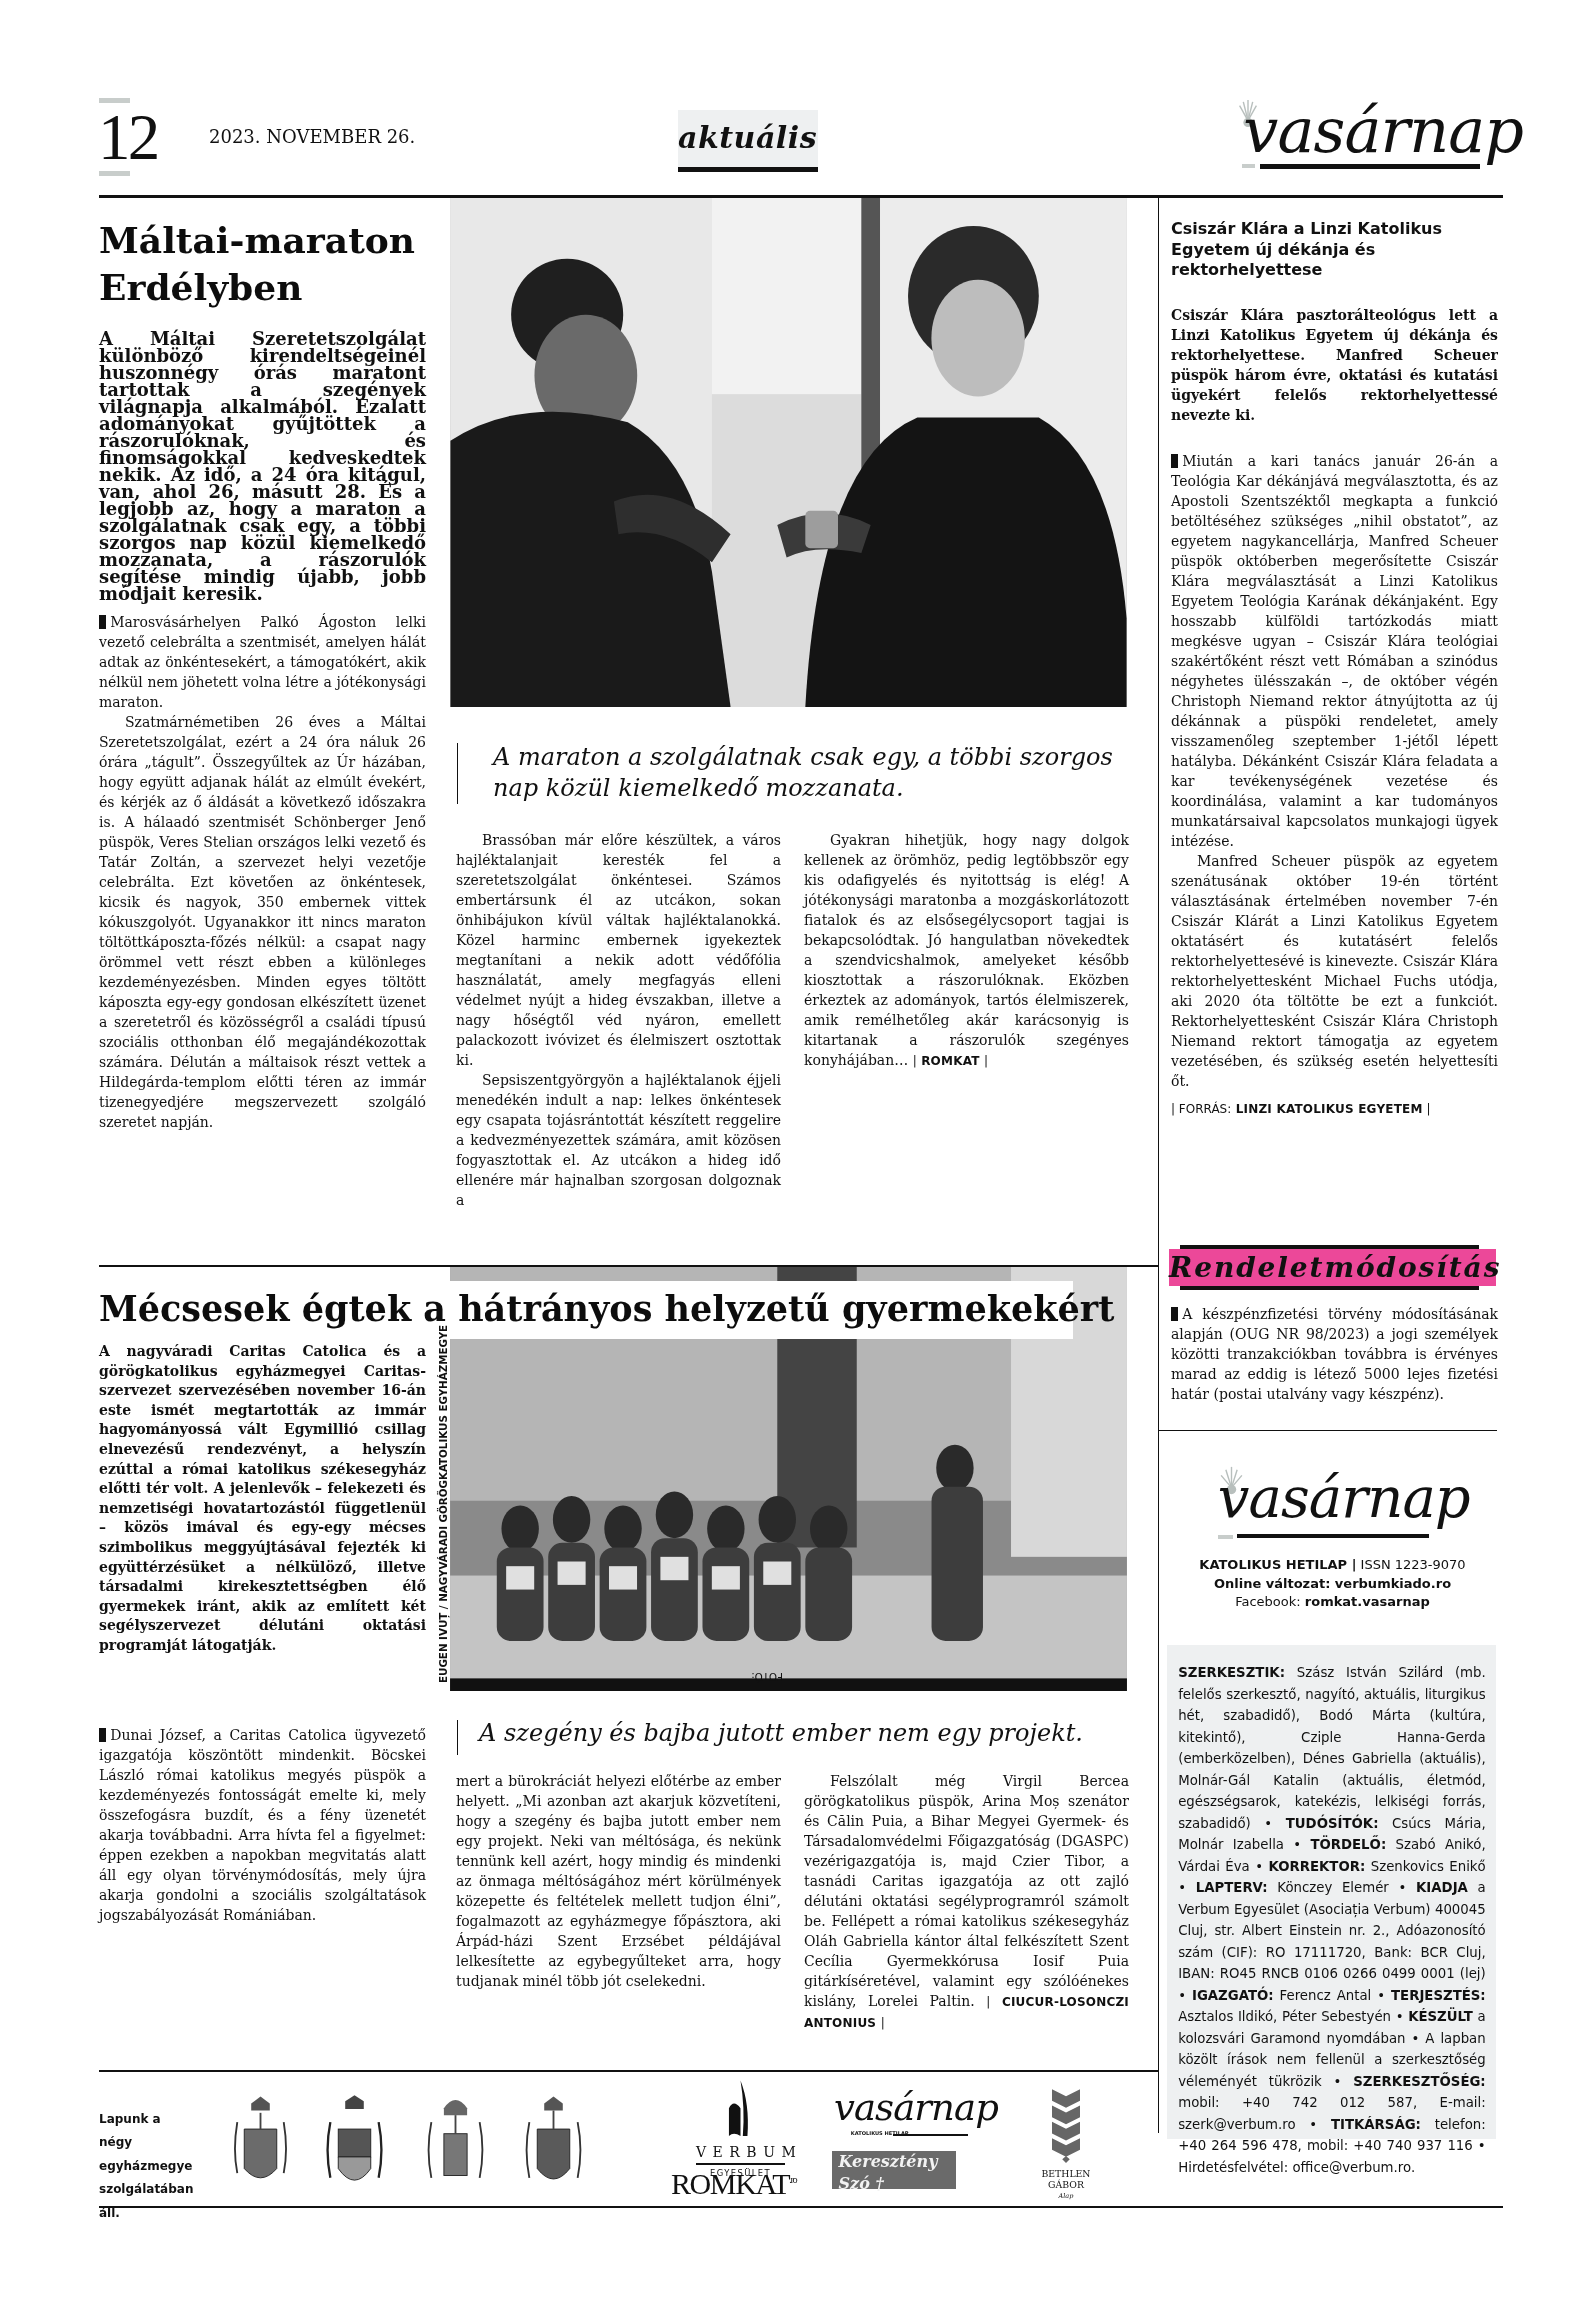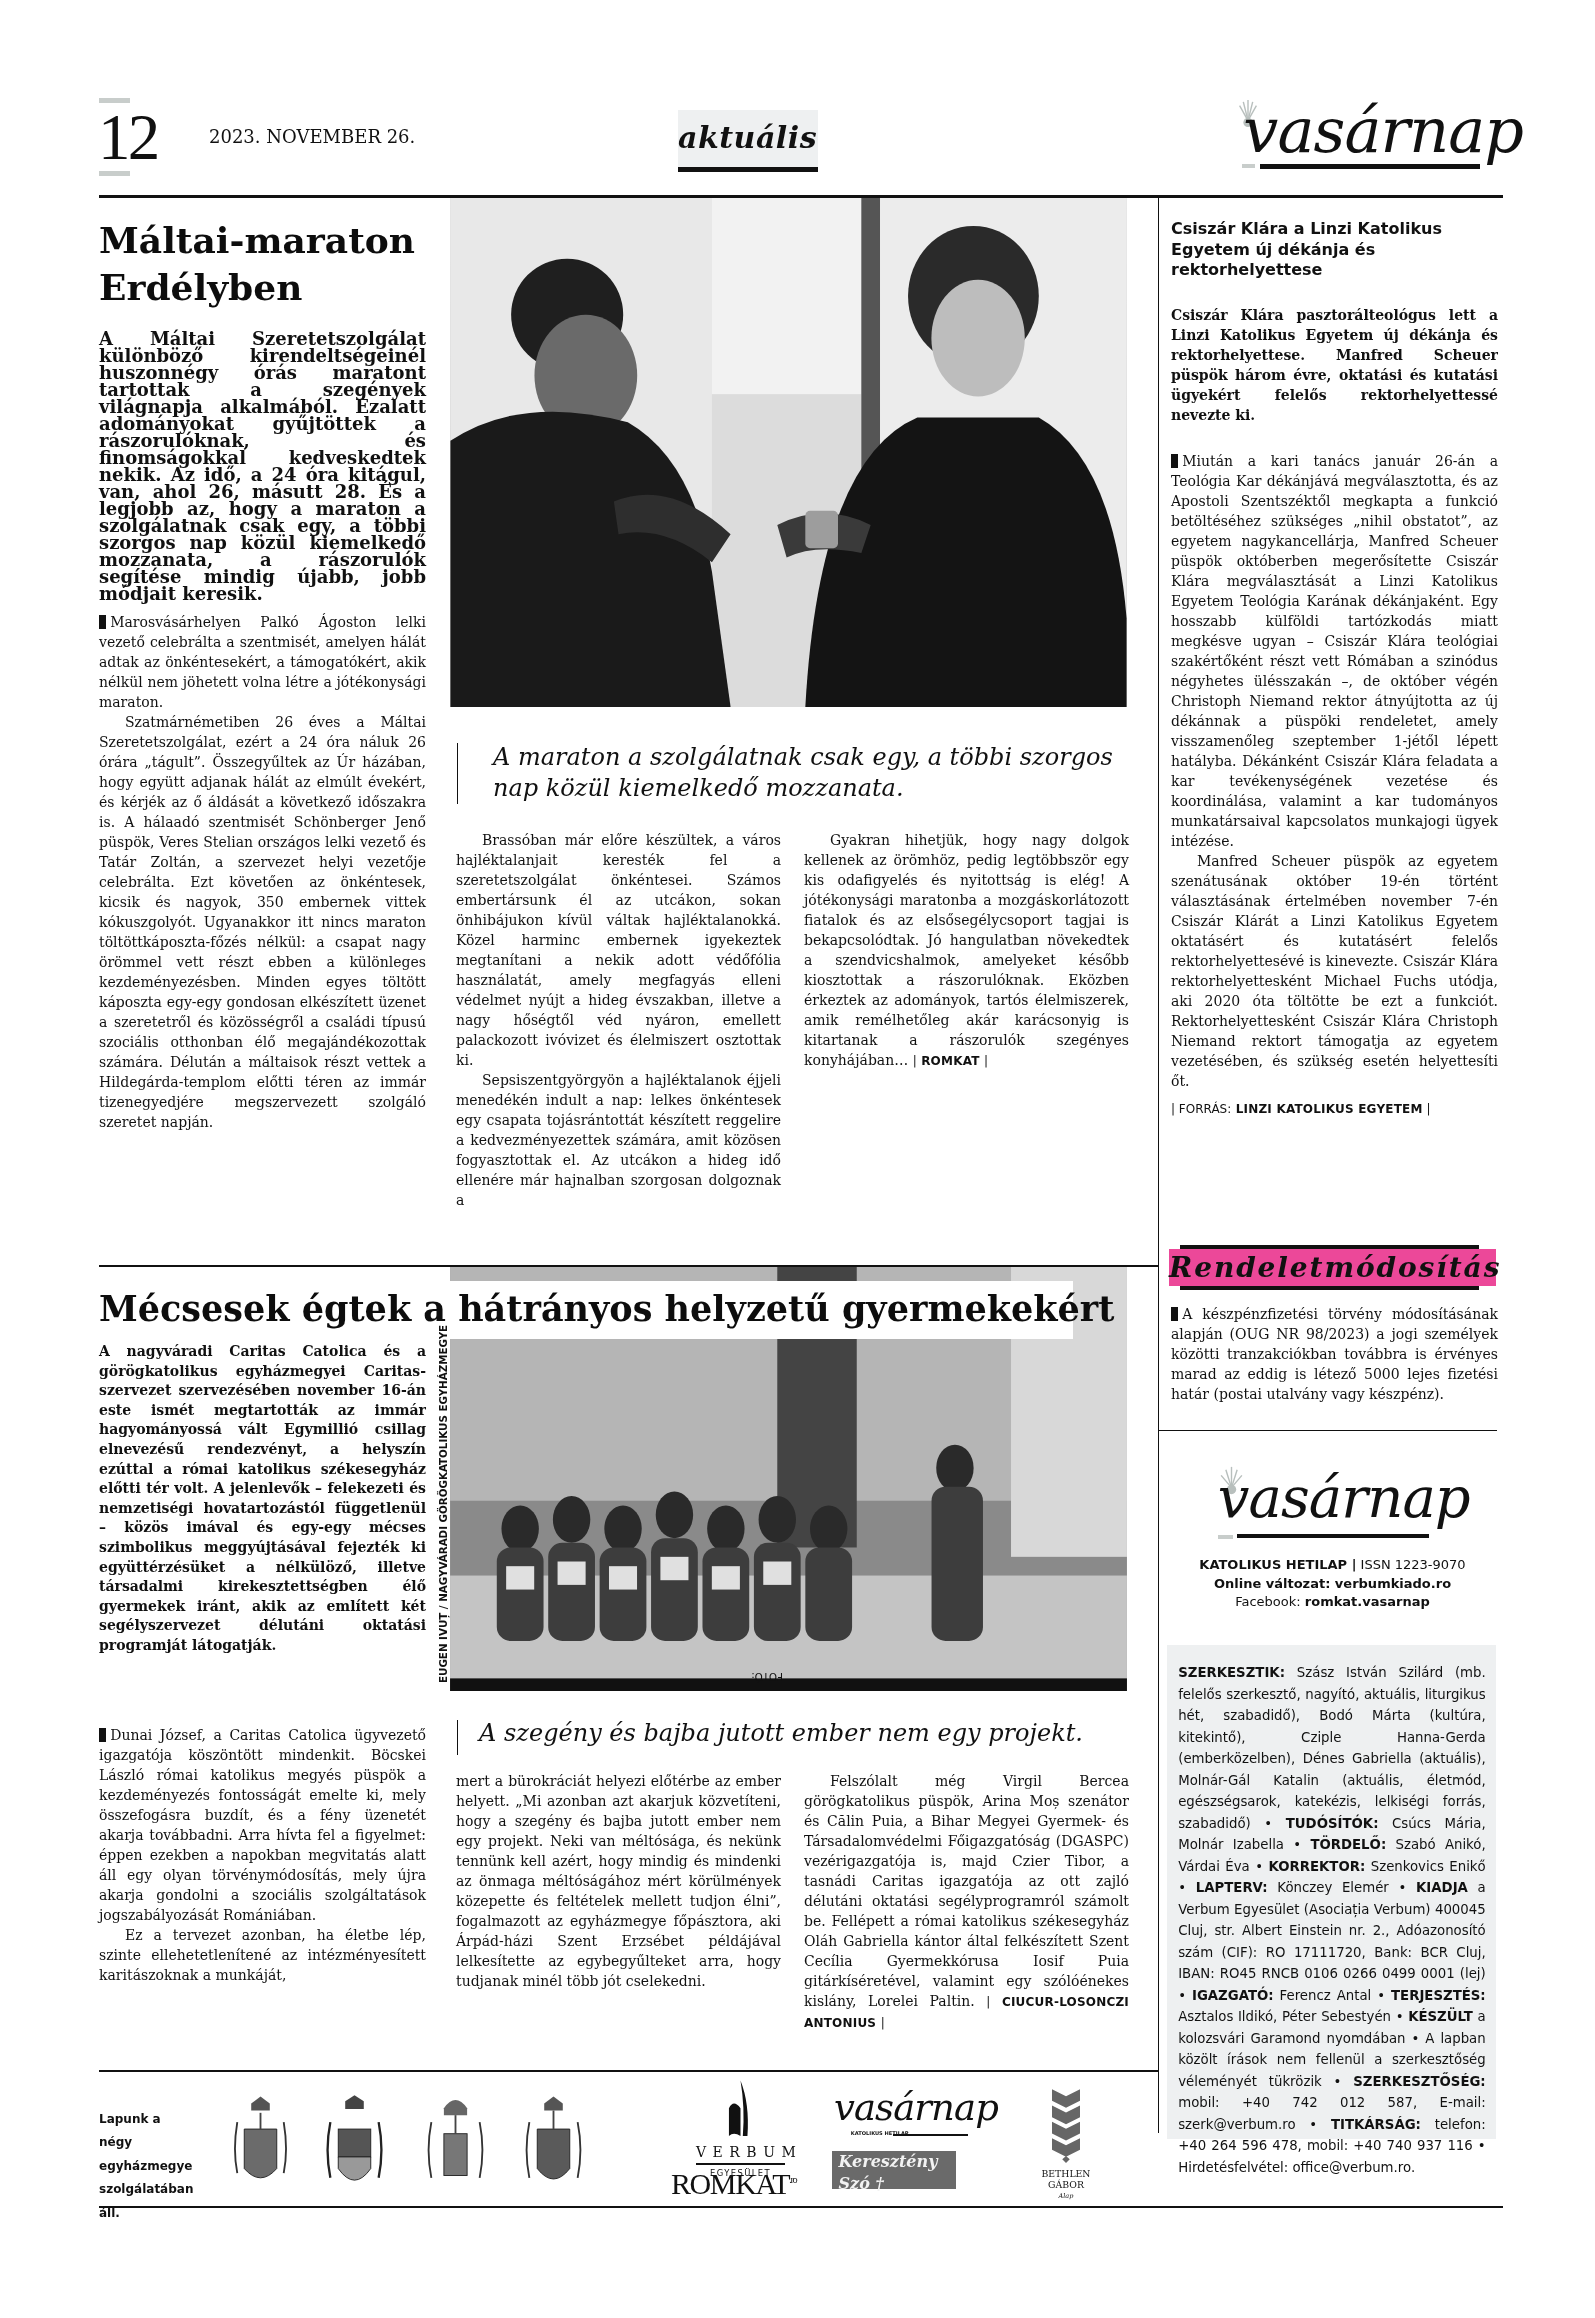--- a/index.html
+++ b/index.html
@@ -240,21 +240,20 @@
 
 <div class="photo-credit">
   <span><span>FOTÓ:</span> <b>EUGEN IVUȚ / NAGYVÁRADI GÖRÖGKATOLIKUS EGYHÁZMEGYE</b></span>
 </div>
 
 <div class="vline" style="left:457px; top:1720px; width:0.9px; height:35px;"></div>
 <div class="abs pullquote" style="left:479px; top:1718px; width:650px;">A szegény és bajba jutott ember nem egy projekt.</div>
 
 <div class="abs body-text" style="left:99px; top:1725px; width:327px;">
   <p class="first"><span class="marker"></span><span>Dunai József, a Caritas Catolica ügyvezető igazgatója köszöntött mindenkit. Böcskei László római katolikus megyés püspök a kezdeményezés fontosságát emelte ki, mely összefogásra buzdít, és a fény üzenetét akarja továbbadni. Arra hívta fel a figyelmet: éppen ezekben a napokban megvitatás alatt áll egy olyan törvénymódosítás, mely újra akarja gondolni a szociális szolgáltatások jogszabályozását Romániában.</span></p>
-  <p>Ez a tervezet azonban, ha életbe lép, szinte ellehetetlenítené az intézményesített karitászoknak a munkáját,</p>
 </div>
 <div class="abs body-text" style="left:456px; top:1771px; width:325px;">
   <p class="first">mert a bürokráciát helyezi előtérbe az ember helyett. „Mi azonban azt akarjuk közvetíteni, hogy a szegény és bajba jutott ember nem egy projekt. Neki van méltósága, és nekünk tennünk kell azért, hogy mindig és mindenki az önmaga méltóságához mért körülmények közepette és feltételek mellett tudjon élni”, fogalmazott az egyházmegye főpásztora, aki Árpád-házi Szent Erzsébet példájával lelkesítette az egybegyűlteket arra, hogy tudjanak minél több jót cselekedni.</p>
 </div>
 <div class="abs body-text" style="left:804px; top:1771px; width:325px;">
   <p><span>Felszólalt még Virgil Bercea görögkatolikus püspök, Arina Moș szenátor és Călin Puia, a Bihar Megyei Gyermek- és Társadalomvédelmi Főigazgatóság (DGASPC) vezérigazgatója is, majd Czier Tibor, a tasnádi Caritas igazgatója az ott zajló délutáni oktatási segélyprogramról számolt be. Fellépett a római katolikus székesegyház Oláh Gabriella kántor által felkészített Szent Cecília Gyermekkórusa Iosif Puia gitárkíséretével, valamint egy szólóénekes kislány, Lorelei Paltin.</span> <span class="byline-light">|</span> <span class="byline">CIUCUR-LOSONCZI ANTONIUS</span> <span class="byline-light">|</span></p>
 </div>
 
 <div class="hline" style="left:99px; top:2070px; width:1059px; height:2.3px;"></div>
 <div class="hline" style="left:99px; top:2206px; width:1404px; height:2.3px;"></div>

